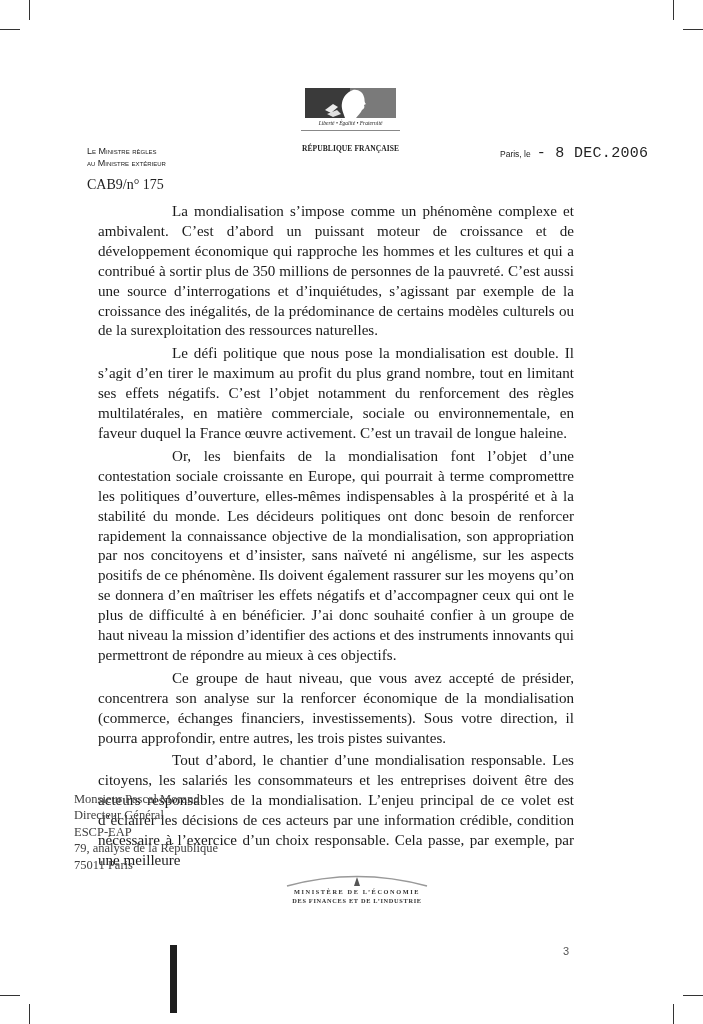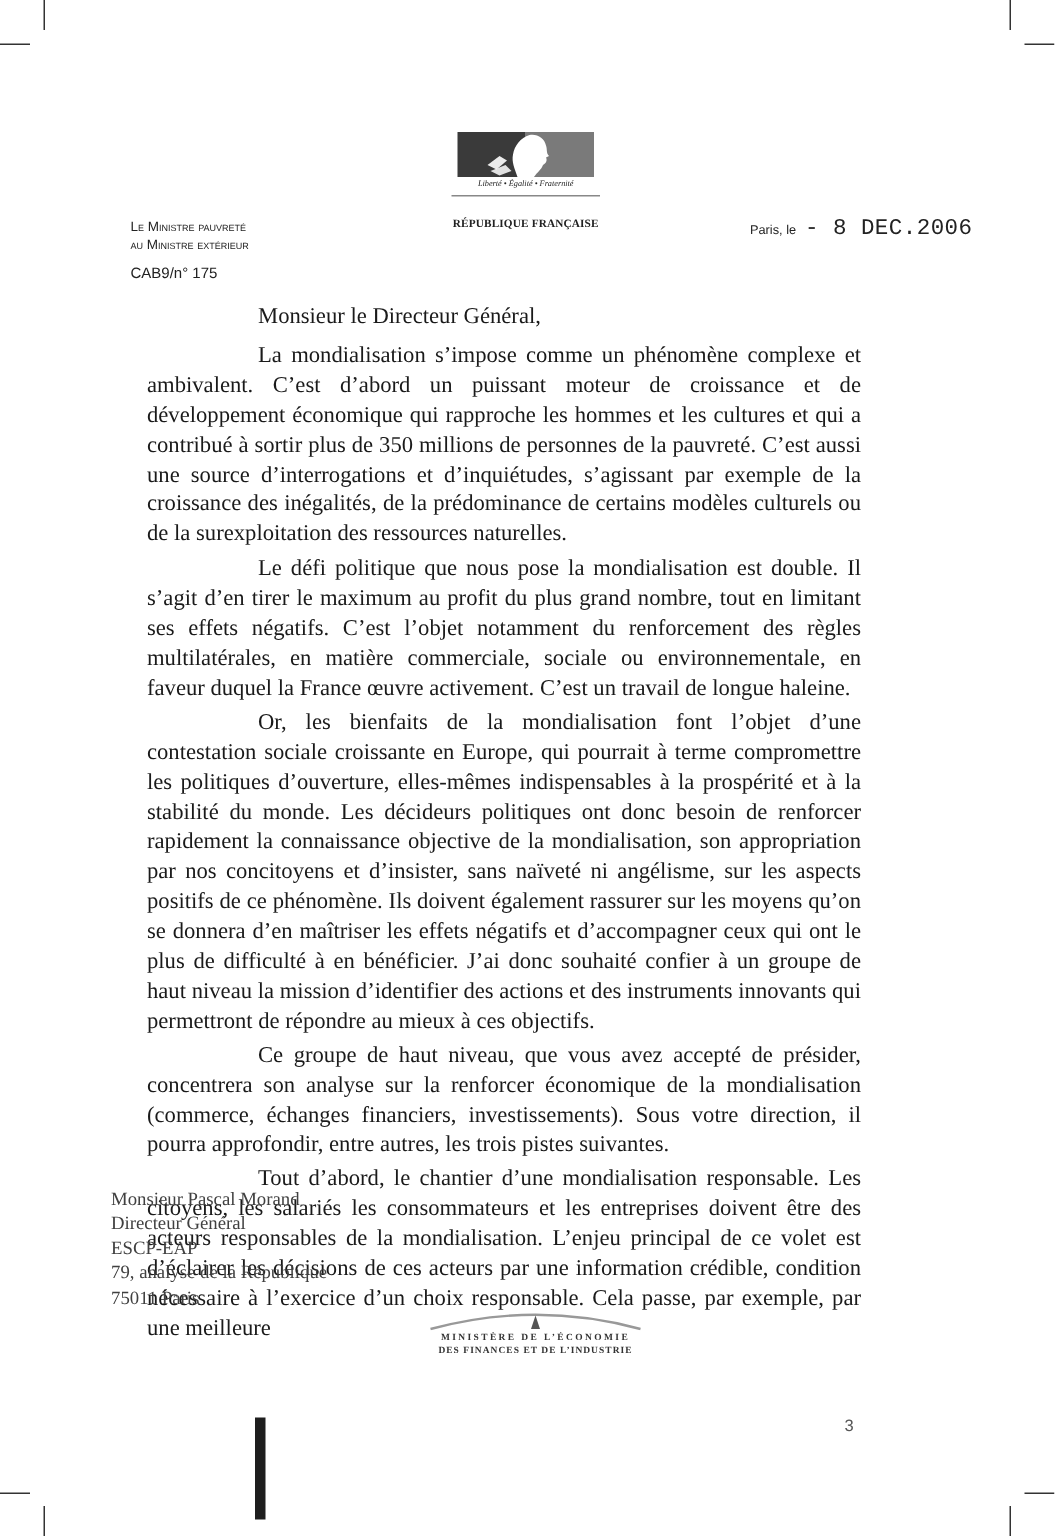--- a/index.html
+++ b/index.html
@@ -6,21 +6,21 @@
   body { width: 703px; height: 1024px; position: relative; overflow: hidden; color: #1a1a1a; }
   .crop { position: absolute; background: #333; }
   .logo { position: absolute; left: 305px; top: 88px; width: 91px; height: 56px; }
   .logo-box { position: absolute; left: 0; top: 0; width: 91px; height: 30px; }
   .logo-left { position: absolute; left: 0; top: 0; width: 45px; height: 30px; background: #3a3a3a; }
   .logo-right { position: absolute; left: 45px; top: 0; width: 46px; height: 30px; background: #7a7a7a; }
   .logo-motto { position: absolute; left: 0; top: 32px; width: 91px; text-align: center; font-family: "Liberation Serif", serif; font-style: italic; font-size: 5.5px; color: #222; white-space: nowrap; }
   .logo-rf { position: absolute; left: -4px; top: 42px; width: 99px; text-align: center; font-family: "Liberation Serif", serif; font-size: 7.5px; font-weight: bold; letter-spacing: 0.1px; color: #222; white-space: nowrap; border-top: 0.5px solid #888; padding-top: 13px; }
   .sender { position: absolute; left: 87px; top: 145px; font-family: "Liberation Sans", sans-serif; font-size: 9px; line-height: 12px; color: #222; }
   .sender .sc { font-variant: small-caps; }
-  .ref { position: absolute; left: 87px; top: 177px; font-family: Liberation Sans, sans-serif; font-size: 10px; color: #222; }
+  .ref { position: absolute; left: 87px; top: 177px; font-family: Liberation Serif, serif; font-size: 14px; color: #222; }
   .date { position: absolute; left: 484px; top: 143px; white-space: nowrap; color: #222; }
   .date .lbl { font-family: "Liberation Sans", sans-serif; font-size: 8.5px; padding-left: 16px; }
   .date .val { font-family: "Liberation Mono", monospace; font-size: 15px; margin-left: 6px; letter-spacing: 0.3px; }
   .body { position: absolute; left: 98px; top: 202px; width: 476px; font-family: "Liberation Serif", serif; font-size: 15.1px; line-height: 19.9px; color: #1a1a1a; }
   .body p { margin: 0; text-align: justify; text-indent: 74px; }
   .body p.salutation { text-align: left; margin-bottom: 6px; }
   .body p + p { margin-top: 3px; }
   .address { position: absolute; left: 74px; top: 791px; font-family: "Liberation Serif", serif; font-size: 12.5px; line-height: 16.4px; color: #404040; }
   .ministry { position: absolute; left: 272px; top: 871px; width: 170px; text-align: center; }
   .arc { display: block; margin: 0 auto; }
@@ -49,31 +49,30 @@
       <path d="M40 30 C38 24 36 20 37 15 C38 9 42 4 48 2 C53 1 58 4 59 9 C60 12 59 14 61 16 L59 17 C60 19 59 21 57 22 C56 25 53 27 51 30 Z" fill="#ffffff"></path>
       <path d="M20 22 L28 16 L33 19 L26 25 Z" fill="#ffffff" opacity="0.9"></path>
       <path d="M22 26 L32 22 L36 26 L28 29 Z" fill="#ffffff" opacity="0.85"></path>
     </svg>
   </div>
   <div class="logo-motto">Liberté • Égalité • Fraternité</div>
   <div class="logo-rf">RÉPUBLIQUE FRANÇAISE</div>
 </div>
 
 <div class="sender">
-  <div class="sc">Le Ministre pauvreté</div>
+  <div class="sc">Le Ministre règles</div>
   <div class="sc">au Ministre extérieur</div>
 </div>
 <div class="ref">CAB9/n° 175</div>
 
 <div class="date">
   <span class="lbl">Paris, le</span><span class="val">- 8 DEC.2006</span>
 </div>
 
 <div class="body">
-  <p class="salutation">Monsieur le Directeur Général,</p>
   <p>La mondialisation s’impose comme un phénomène complexe et ambivalent. C’est d’abord un puissant moteur de croissance et de développement économique qui rapproche les hommes et les cultures et qui a contribué à sortir plus de 350 millions de personnes de la pauvreté. C’est aussi une source d’interrogations et d’inquiétudes, s’agissant par exemple de la croissance des inégalités, de la prédominance de certains modèles culturels ou de la surexploitation des ressources naturelles.</p>
   <p>Le défi politique que nous pose la mondialisation est double. Il s’agit d’en tirer le maximum au profit du plus grand nombre, tout en limitant ses effets négatifs. C’est l’objet notamment du renforcement des règles multilatérales, en matière commerciale, sociale ou environnementale, en faveur duquel la France œuvre activement. C’est un travail de longue haleine.</p>
   <p>Or, les bienfaits de la mondialisation font l’objet d’une contestation sociale croissante en Europe, qui pourrait à terme compromettre les politiques d’ouverture, elles-mêmes indispensables à la prospérité et à la stabilité du monde. Les décideurs politiques ont donc besoin de renforcer rapidement la connaissance objective de la mondialisation, son appropriation par nos concitoyens et d’insister, sans naïveté ni angélisme, sur les aspects positifs de ce phénomène. Ils doivent également rassurer sur les moyens qu’on se donnera d’en maîtriser les effets négatifs et d’accompagner ceux qui ont le plus de difficulté à en bénéficier. J’ai donc souhaité confier à un groupe de haut niveau la mission d’identifier des actions et des instruments innovants qui permettront de répondre au mieux à ces objectifs.</p>
   <p>Ce groupe de haut niveau, que vous avez accepté de présider, concentrera son analyse sur la renforcer économique de la mondialisation (commerce, échanges financiers, investissements). Sous votre direction, il pourra approfondir, entre autres, les trois pistes suivantes.</p>
   <p>Tout d’abord, le chantier d’une mondialisation responsable. Les citoyens, les salariés les consommateurs et les entreprises doivent être des acteurs responsables de la mondialisation. L’enjeu principal de ce volet est d’éclairer les décisions de ces acteurs par une information crédible, condition nécessaire à l’exercice d’un choix responsable. Cela passe, par exemple, par une meilleure</p>
 </div>
 
 <div class="address">
   <div>Monsieur Pascal Morand</div>
   <div>Directeur Général</div>

